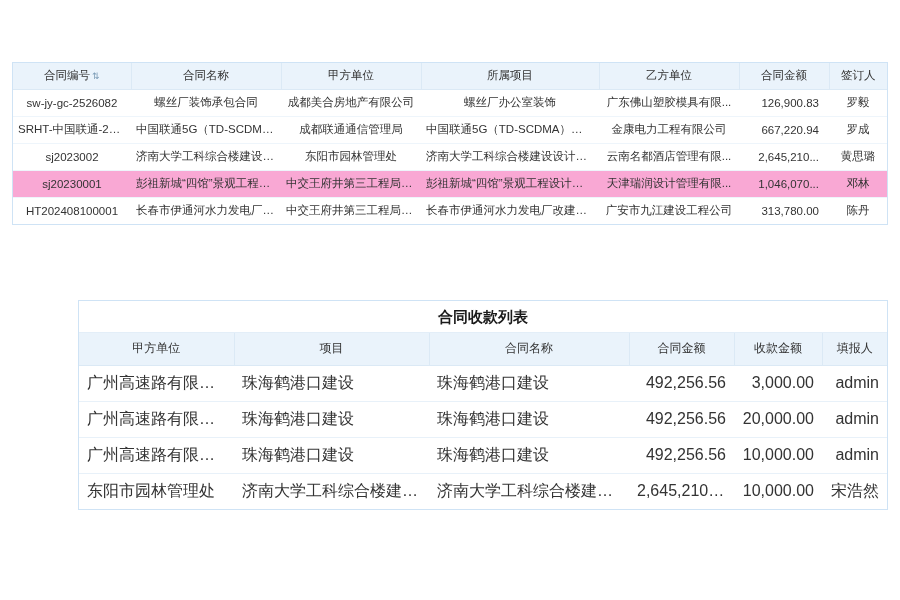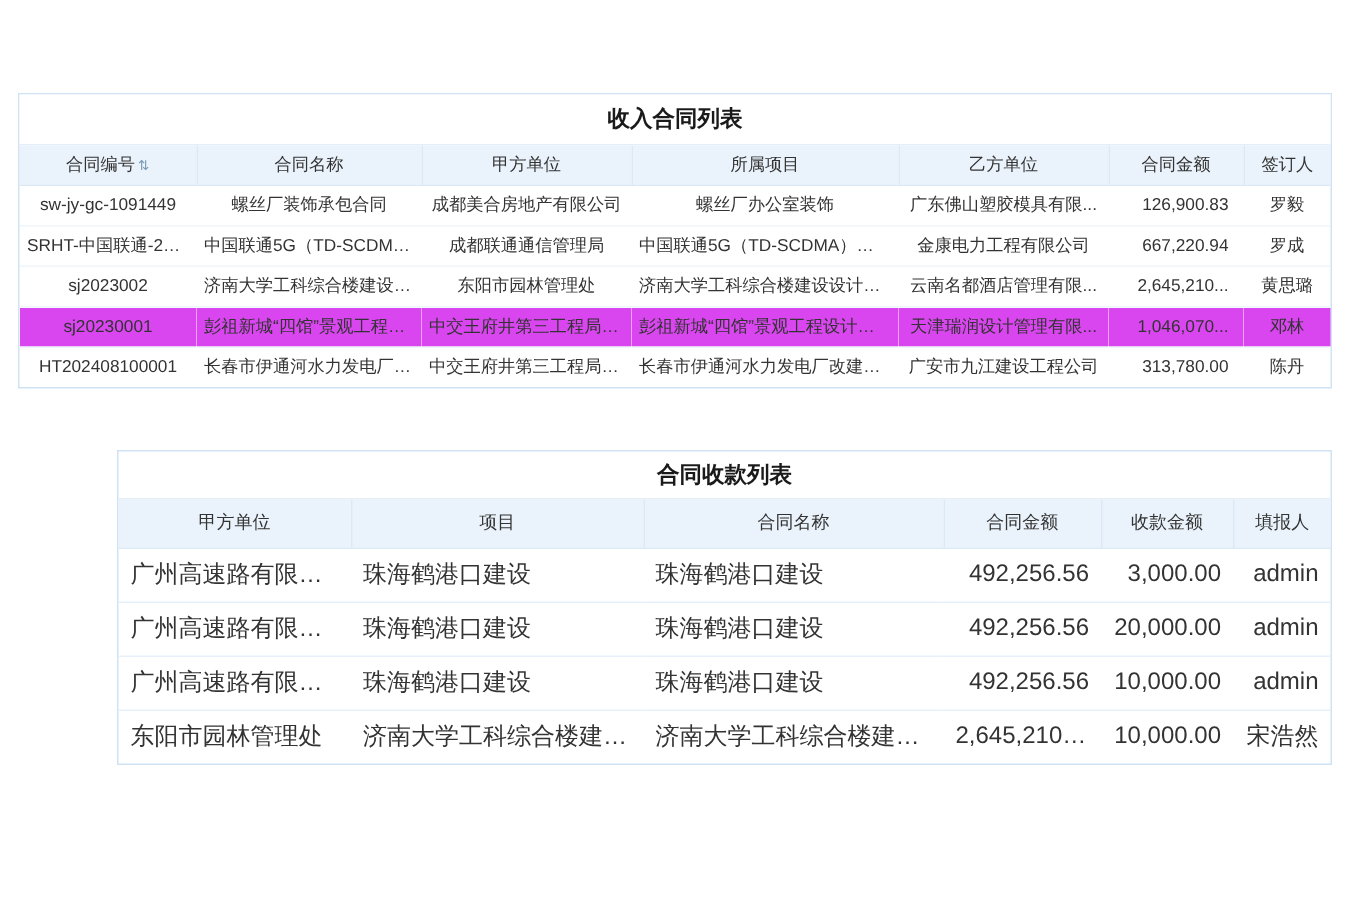--- a/index.html
+++ b/index.html
@@ -56,21 +56,21 @@
     height: 27px;
     font-size: 11.5px;
     color: #333333;
     border-bottom: 1px solid #eef5fb;
     padding: 0 5px;
     white-space: nowrap;
     overflow: hidden;
     text-overflow: ellipsis;
     text-align: center;
   }
-  .panel1 tbody tr.alt td { background: #d946ef; }
+  .panel1 tbody tr.alt td { background: #f9a8d4; }
   .panel1 tbody tr:last-child td { border-bottom: none; }
   .lnk { color: #2b7dd1; }
   .lnk2 { color: #2f86d6; margin-left: 40px; }
   .num { text-align: right !important; padding-right: 10px !important; }
   .red { color: #d9534f; }
   .sortico { font-size: 9px; color: #7a9ab5; margin-left: 2px; }
 
   
   .panel2 {
     position: absolute;
@@ -114,21 +114,20 @@
   .panel2 tbody tr:last-child td { border-bottom: none; }
   .c-left { text-align: left; }
   .c-right { text-align: right; }
 </style>
 </head>
 <body>
 
 <div class="page">
 
   <div class="panel1">
-    <div class="panel1-title">收入合同列表</div>
     <table class="grid">
       <colgroup>
         <col style="width:118px">
         <col style="width:150px">
         <col style="width:140px">
         <col style="width:178px">
         <col style="width:140px">
         <col style="width:90px">
         <col style="width:58px">
       </colgroup>
@@ -140,21 +139,21 @@
           <th>合同名称</th>
           <th>甲方单位</th>
           <th>所属项目</th>
           <th>乙方单位</th>
           <th>合同金额</th>
           <th>签订人</th>
         </tr>
       </thead>
       <tbody>
         <tr>
-          <td class="lnk">sw-jy-gc-1091449</td>
+          <td class="lnk">sw-jy-gc-2526082</td>
           <td class="lnk2">螺丝厂装饰承包合同</td>
           <td class="lnk2">成都美合房地产有限公司</td>
           <td class="lnk2">螺丝厂办公室装饰</td>
           <td class="lnk2">广东佛山塑胶模具有限...</td>
           <td class="num">126,900.83</td>
           <td class="lnk2">罗毅</td>
         </tr>
         <tr>
           <td class="lnk">SRHT-中国联通-2024...</td>
           <td class="lnk2">中国联通5G（TD-SCDMA）...</td>

